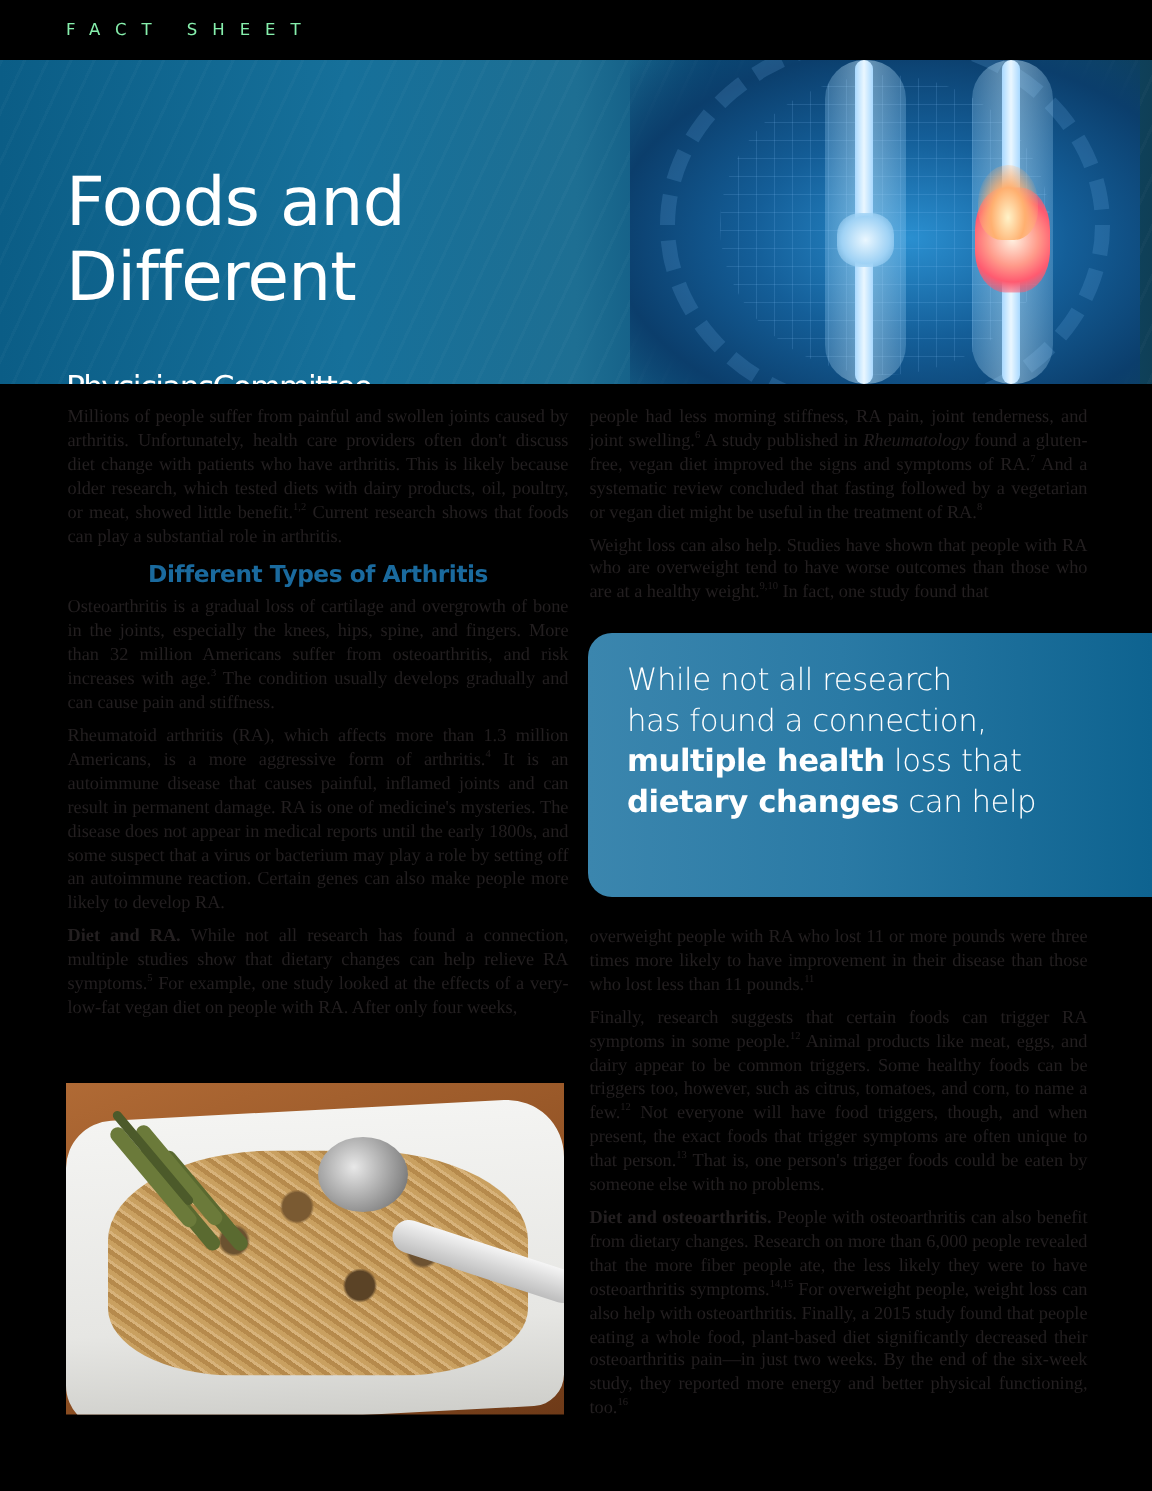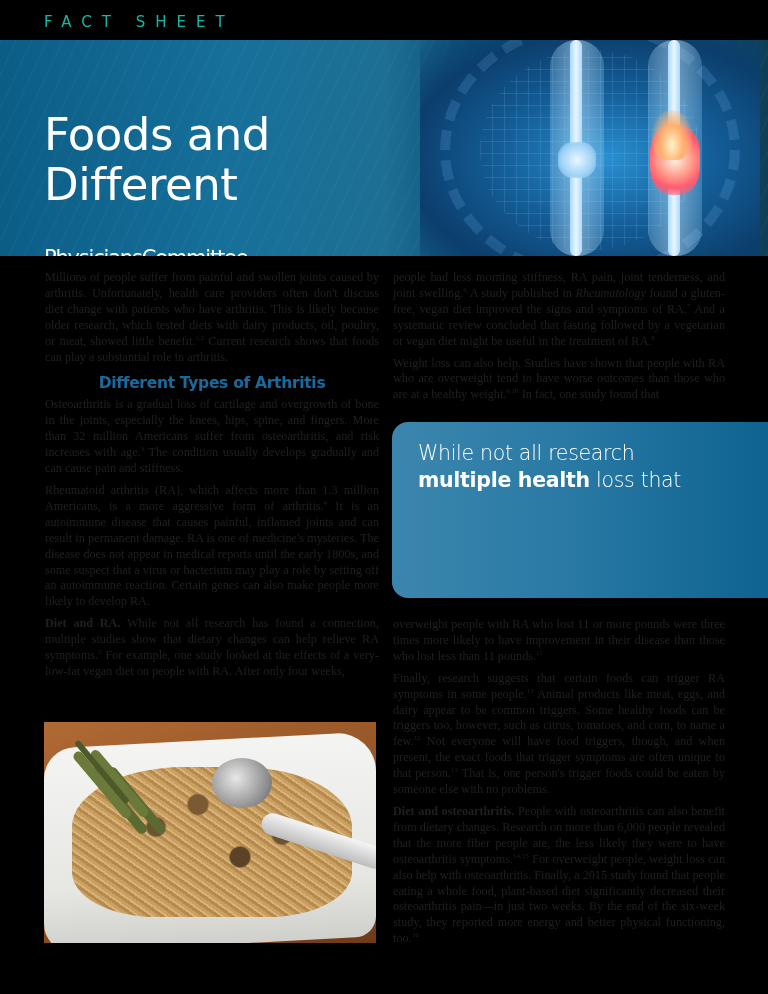--- a/index.html
+++ b/index.html
@@ -1,22 +1,22 @@
 <!DOCTYPE html>
 <html><head>
 <meta charset="utf-8">
 <style>
   * { margin: 0; padding: 0; box-sizing: border-box; }
   html, body { width: 768px; height: 994px; background: #000; overflow: hidden; }
   body { position: relative; font-family: "Liberation Serif", serif; }
 
   .kicker {
     position: absolute; left: 44px; top: 13px;
-    font-family: "DejaVu Sans", sans-serif; font-size: 15px;
-    letter-spacing: 10px; color: #14b8a6; font-weight: normal;
+    font-family: "DejaVu Sans", sans-serif; font-size: 11px;
+    letter-spacing: 10px; color: #86efac; font-weight: normal;
   }
 
   .banner {
     position: absolute; left: 0; top: 40px; width: 768px; height: 216px;
     background: linear-gradient(90deg, #0b5d86 0%, #16709a 30%, #1e6f93 50%, #0a4f7a 62%, #0b5d88 80%, #0f3f57 100%);
     overflow: hidden;
   }
   .banner::before {
     content: ""; position: absolute; left: 0; top: 0; right: 0; bottom: 0;
     background: repeating-linear-gradient(115deg, rgba(255,255,255,0.025) 0 2px, transparent 2px 14px);
@@ -175,20 +175,22 @@
   <div class="herb"></div>
 </div>
 
 <div class="col col-right-top">
   <p><span>people had less morning stiffness, RA pain, joint tenderness, and joint swelling.</span><sup>6</sup><span> A study published in </span><em>Rheumatology</em><span> found a gluten-free, vegan diet improved the signs and symptoms of RA.</span><sup>7</sup><span> And a systematic review concluded that fasting followed by a vegetarian or vegan diet might be useful in the treatment of RA.</span><sup>8</sup></p>
   <p><span>Weight loss can also help. Studies have shown that people with RA who are overweight tend to have worse outcomes than those who are at a healthy weight.</span><sup>9,10</sup><span> In fact, one study found that</span></p>
 </div>
 
 <div class="callout">
   <div>While not all research</div>
+  <div>has found a connection,</div>
   <div><b>multiple health</b><span> loss that</span></div>
+  <div><b>dietary changes</b><span> can help</span></div>
 </div>
 
 <div class="col col-right-bot">
   <p><span>overweight people with RA who lost 11 or more pounds were three times more likely to have improvement in their disease than those who lost less than 11 pounds.</span><sup>11</sup></p>
   <p><span>Finally, research suggests that certain foods can trigger RA symptoms in some people.</span><sup>12</sup><span> Animal products like meat, eggs, and dairy appear to be common triggers. Some healthy foods can be triggers too, however, such as citrus, tomatoes, and corn, to name a few.</span><sup>12</sup><span> Not everyone will have food triggers, though, and when present, the exact foods that trigger symptoms are often unique to that person.</span><sup>13</sup><span> That is, one person's trigger foods could be eaten by someone else with no problems.</span></p>
   <p><span class="runin">Diet and osteoarthritis.</span><span> People with osteoarthritis can also benefit from dietary changes. Research on more than 6,000 people revealed that the more fiber people ate, the less likely they were to have osteoarthritis symptoms.</span><sup>14,15</sup><span> For overweight people, weight loss can also help with osteoarthritis. Finally, a 2015 study found that people eating a whole food, plant-based diet significantly decreased their osteoarthritis pain—in just two weeks. By the end of the six-week study, they reported more energy and better physical functioning, too.</span><sup>16</sup></p>
 </div>
 
 </body></html>

